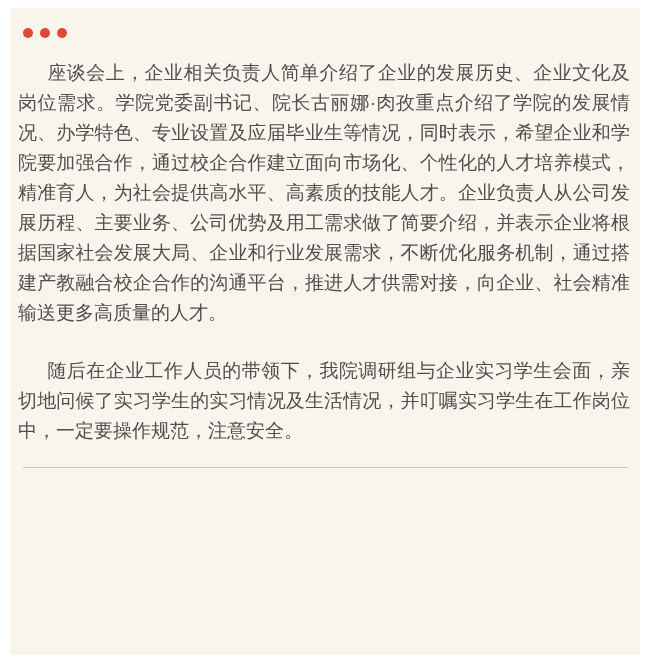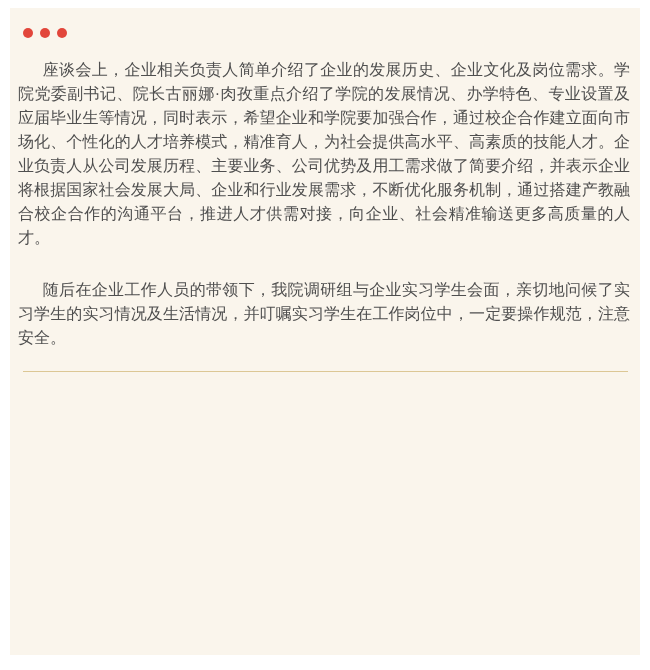--- a/index.html
+++ b/index.html
@@ -34,22 +34,22 @@
   .dot {
     width: 10px;
     height: 10px;
     border-radius: 50%;
     background: var(--dot-color, #e2463b);
     margin-right: 7px;
     display: inline-block;
   }
   .para {
     margin: 20px 0 0 0;
-    font-size: 16px;
-    line-height: 24px;
+    font-size: 19px;
+    line-height: 30px;
     letter-spacing: 0;
     color: var(--text-color, #4f4f4f);
     text-align: justify;
     text-justify: inter-ideograph;
     text-indent: 1.55em;
     word-break: break-all;
   }
   .para + .para {
     margin-top: 28px;
   }

